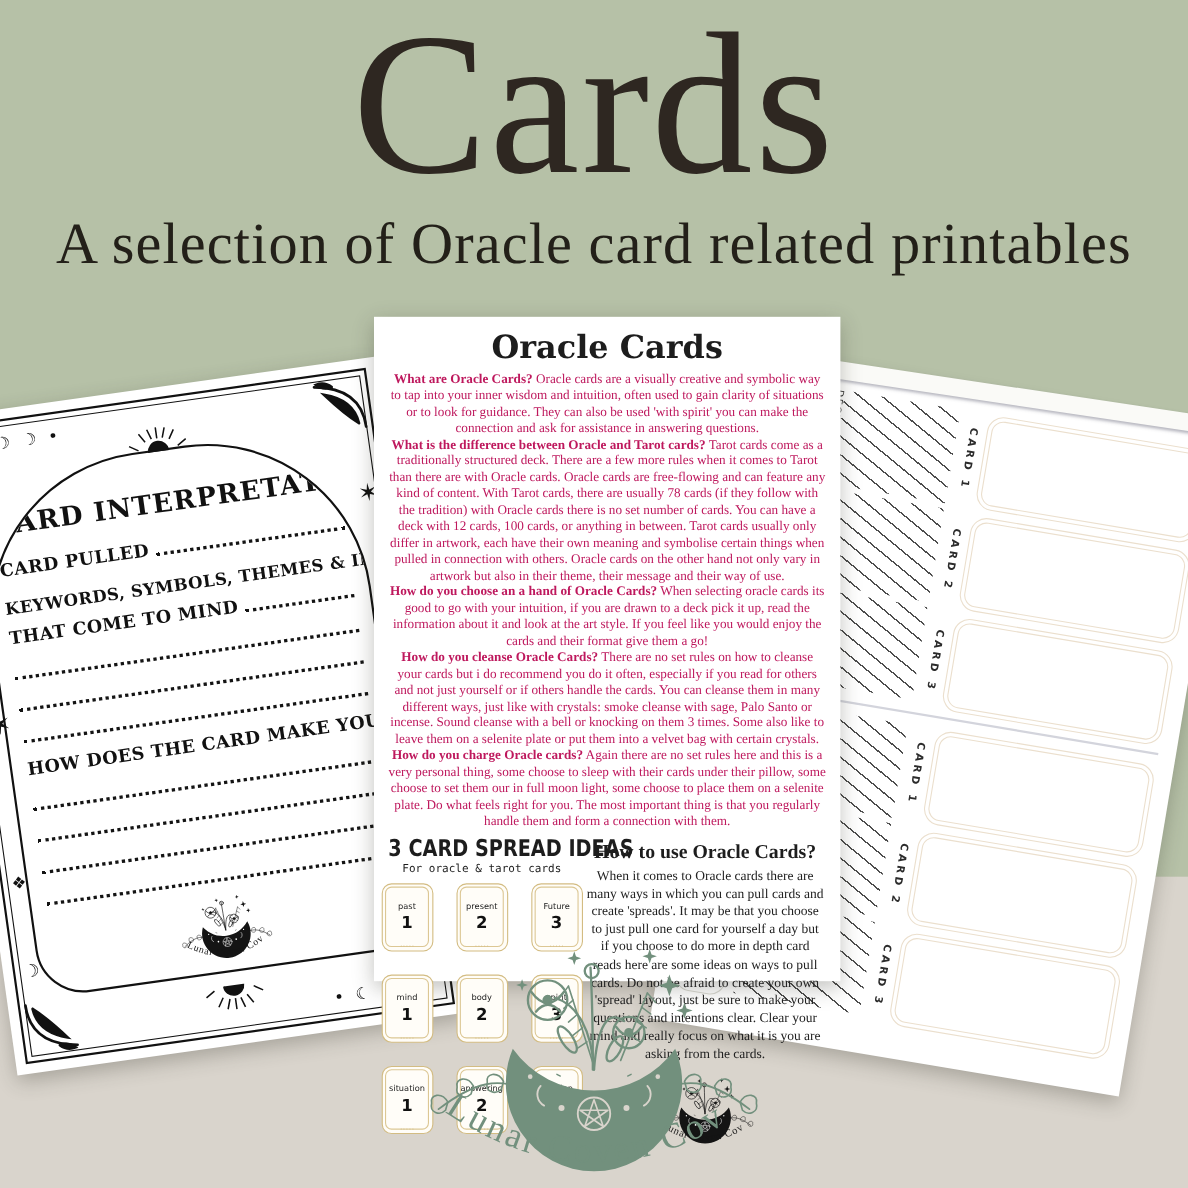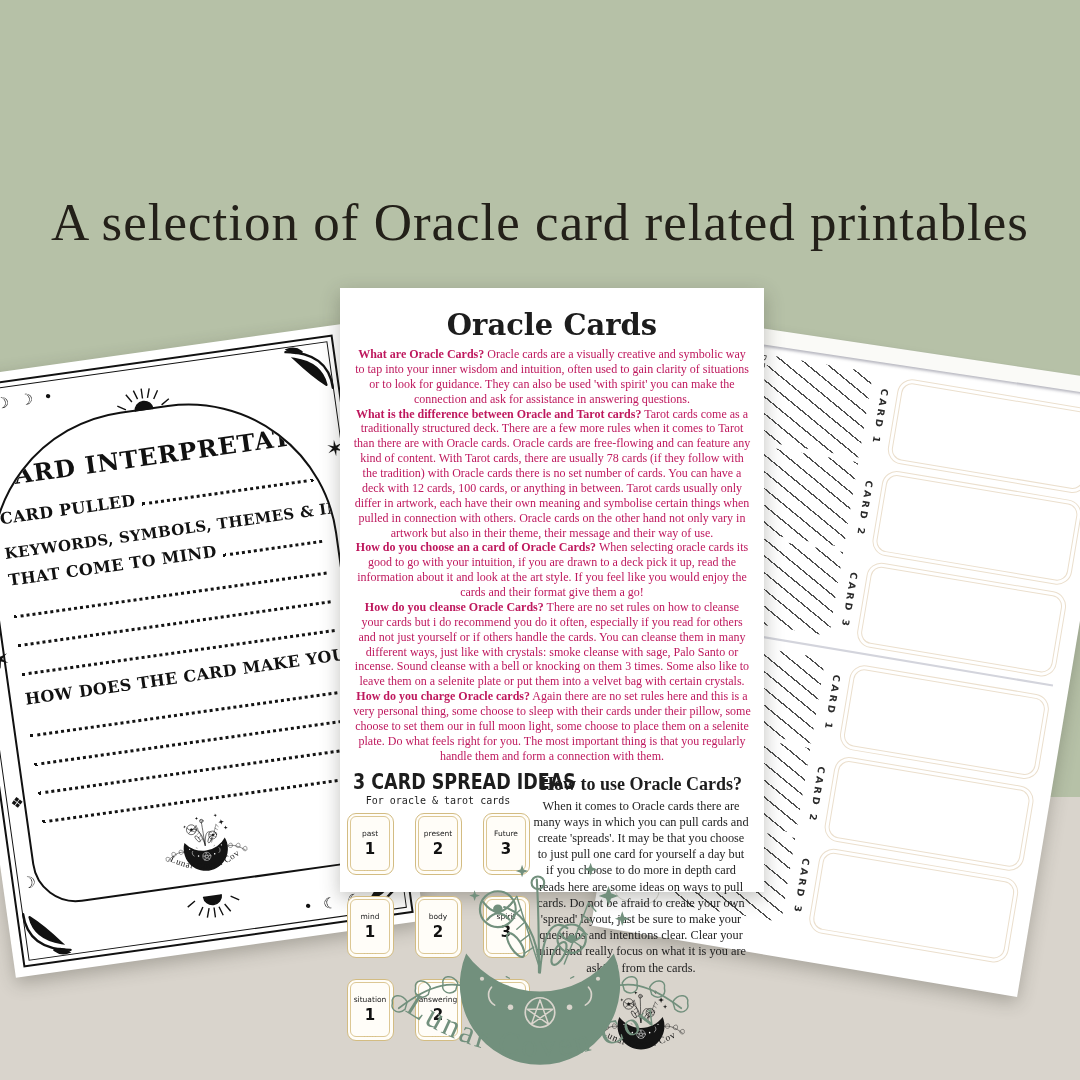--- a/index.html
+++ b/index.html
@@ -41,21 +41,21 @@
   .sun-top { position:absolute; top:34px; left:50%; transform:translateX(-50%); z-index:2; }
   .sun-bottom { position:absolute; bottom:30px; left:50%; transform:translateX(-50%) rotate(180deg); z-index:2; }
   .corner-fl { position:absolute; width:54px; height:54px; z-index:2; }
   .corner-fl.tl { top:12px; left:12px; }
   .corner-fl.tr { top:12px; right:12px; transform:scaleX(-1); }
   .corner-fl.bl { bottom:12px; left:12px; transform:scaleY(-1); }
   .corner-fl.br { bottom:12px; right:12px; transform:scale(-1,-1); }
 
   
   .center-page { left:340px; top:288px; width:424px; height:604px; z-index:3; padding:8px 13px 6px; color:#1d1d1d; }
-  .cp-title { text-align:center; font-family:"DejaVu Serif", serif; font-weight:bold; font-size:29px; margin:12px 0 5px; }
+  .cp-title { text-align:center; font-family:"DejaVu Serif", serif; font-weight:bold; font-size:29px; margin:2px 0 5px; }
   .cp-paras p { font-size:12px; line-height:1.24; text-align:center; color:#be185d; }
   .cp-paras b { font-family:"Liberation Serif", serif; }
   .cp-lower { display:flex; margin-top:8px; }
   .spread { width:170px; flex:none; }
   .spread-title { font-family:"DejaVu Sans", sans-serif; font-weight:bold; font-size:17.5px;
     transform:scaleY(1.2); letter-spacing:0; text-align:center; white-space:nowrap; }
   .spread-sub { font-family:"DejaVu Sans Mono", monospace; font-size:10px; text-align:center; margin:3px 0 7px; }
   .spread-grid { display:grid; grid-template-columns:repeat(3,47px); grid-gap:10px 9px; justify-content:center;gap:21px; }
   .mini-card { position:relative; height:62px; border:1.5px solid #d3bc82; border-radius:9px; background:#fffdf8;
     display:flex; flex-direction:column; align-items:center; justify-content:center; }
@@ -173,20 +173,21 @@
         <g stroke="currentColor" stroke-width="1.4" fill="none">
           <path d="M30,24 m-9,0 a9,9 0 0 1 18,0" fill="currentColor"></path>
           <path d="M30,2 V12 M14,6 l5,8 M46,6 l-5,8 M4,16 l8,5 M56,16 l-8,5 M22,3 l3,9 M38,3 l-3,9"></path>
         </g>
       </symbol>
     </defs>
   </svg>
 
   <div class="bg-bottom"></div>
 
+  <div class="main-title">Cards</div>
   <div class="subtitle">A selection of Oracle card related printables</div>
 
   <div class="page left-page">
     <div class="lp-border"></div>
     <div class="lp-border-inner"></div>
     <svg class="corner-fl tl">
         <use href="#fl-corner"></use>
       </svg>
     <svg class="corner-fl tr">
         <use href="#fl-corner"></use>
@@ -238,21 +239,21 @@
           <use href="#lcc-logo"></use>
         </svg>
     </div>
   </div>
 
   <div class="page center-page">
     <div class="cp-title">Oracle Cards</div>
     <div class="cp-paras">
       <p><b>What are Oracle Cards?</b> <span>Oracle cards are a visually creative and symbolic way to tap into your inner wisdom and intuition, often used to gain clarity of situations or to look for guidance. They can also be used 'with spirit' you can make the connection and ask for assistance in answering questions.</span></p>
       <p><b>What is the difference between Oracle and Tarot cards?</b> <span>Tarot cards come as a traditionally structured deck. There are a few more rules when it comes to Tarot than there are with Oracle cards. Oracle cards are  free-flowing and can feature any kind of content. With Tarot cards, there are usually 78 cards (if they follow with the tradition) with Oracle cards there is no set number of cards. You can have a deck with 12 cards, 100 cards, or anything in between. Tarot cards usually only differ in artwork, each have their own meaning and symbolise certain things when pulled in connection with others. Oracle cards on the other hand not only vary in artwork but also in their theme, their message and their way of use.</span></p>
-      <p><b>How do you choose an a card of Oracle Cards?</b> <span>When selecting oracle cards its good to go with your intuition, if you are drawn to a deck pick it up, read the information about it and look at the art style. If you feel like you would enjoy the cards and their format give them a go!</span></p>
+      <p><b>How do you choose an a hand of Oracle Cards?</b> <span>When selecting oracle cards its good to go with your intuition, if you are drawn to a deck pick it up, read the information about it and look at the art style. If you feel like you would enjoy the cards and their format give them a go!</span></p>
       <p><b>How do you cleanse Oracle Cards?</b> <span>There are no set rules on how to cleanse your cards but i do recommend you do it often, especially if you read for others and not just yourself or if others handle the cards. You can cleanse them in many different ways, just like with crystals: smoke cleanse with sage, Palo Santo or incense. Sound cleanse with a bell or knocking on them 3 times. Some also like to leave them on a selenite plate or put them into a velvet bag with certain crystals.</span></p>
       <p><b>How do you charge Oracle cards?</b> <span>Again there are no set rules here and this is a very personal thing, some choose to sleep with their cards under their pillow, some choose to set them our in full moon light, some choose to place them on a selenite plate. Do what feels right for you. The most important thing is that you regularly handle them and form a connection with them.</span></p>
     </div>
     <div class="cp-lower">
       <div class="spread">
         <div class="spread-title">3 CARD SPREAD IDEAS</div>
         <div class="spread-sub">For oracle &amp; tarot cards</div>
         <div class="spread-grid">
           <div class="mini-card">
               <span class="mini-label">past</span>

